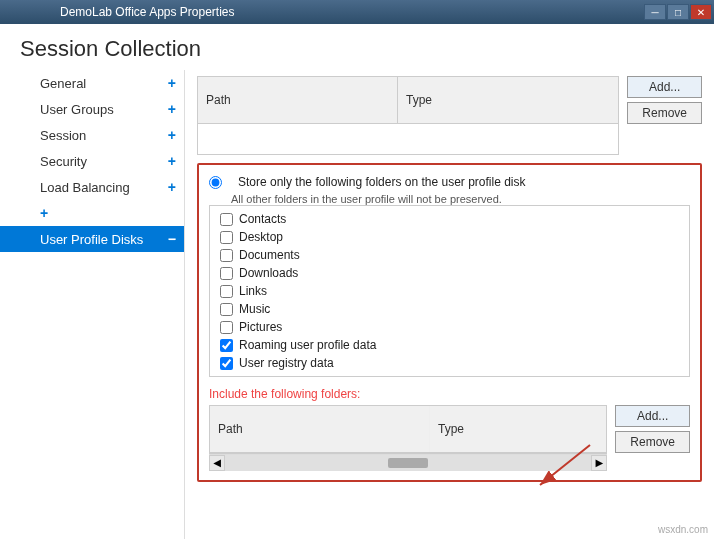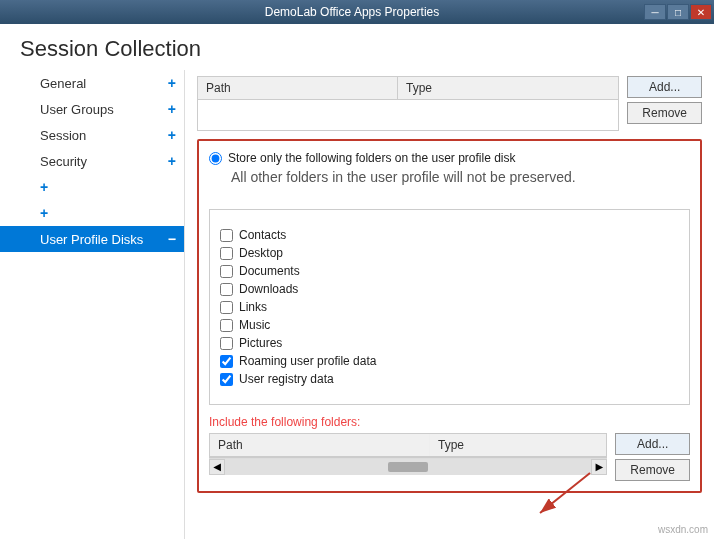--- a/index.html
+++ b/index.html
@@ -19,21 +19,21 @@
       text-align: center;
       padding: 4px 0;
       font-size: 12px;
       display: flex;
       align-items: center;
       justify-content: space-between;
       height: 24px;
     }
     .title-bar-text {
       flex: 1;
-      text-align: center;
+      text-align: left;
     }
     .title-bar-buttons {
       display: flex;
       gap: 1px;
       padding-right: 2px;
     }
     .title-btn {
       width: 22px;
       height: 16px;
       background: #5a7a9a;
@@ -131,21 +131,21 @@
       flex: 1;
       border: 1px solid #ccc;
       background: white;
     }
     .table-header-row {
       display: flex;
       background: #f0f0f0;
       border-bottom: 1px solid #ccc;
     }
     .table-header-cell {
-      padding: 4px 8px;
+      padding: 16px 8px;
       font-size: 12px;
       color: #333;
       border-right: 1px solid #ccc;
     }
     .table-header-cell:last-child { border-right: none; }
     .col-path { width: 200px; }
     .col-type { width: 140px; }
     .table-body {
       min-height: 30px;
       background: white;
@@ -172,39 +172,39 @@
       border: 2px solid #c0392b;
       border-radius: 2px;
       padding: 10px;
       margin-bottom: 8px;
     }
 
     
     .radio-row {
       display: flex;
       align-items: center;
-      gap: 6px;
+      gap: 16px;
       margin-bottom: 4px;
     }
     .radio-label {
       font-size: 12px;
       color: #222;
     }
     .info-text {
-      font-size: 14px;
+      font-size: 11px;
       color: #555;
       margin-left: 22px;
-      margin-bottom: 24px;
+      margin-bottom: 0;
     }
 
     
     .checkbox-list {
       border: 1px solid #ccc;
       background: white;
-      padding: 16px 0;
+      padding: 4px 0;
       margin-bottom: 10px;
     }
     .checkbox-item {
       display: flex;
       align-items: center;
       gap: 6px;
       padding: 2px 10px;
     }
     .checkbox-item input[type="checkbox"] {
       margin: 0;
@@ -328,20 +328,21 @@
       </div>
       <div class="sidebar-item">
         <span class="sidebar-item-label">Session</span>
         <span class="sidebar-plus">+</span>
       </div>
       <div class="sidebar-item">
         <span class="sidebar-item-label">Security</span>
         <span class="sidebar-plus">+</span>
       </div>
       <div class="sidebar-item">
+        <span class="sidebar-item-label">Load Balancing</span>
         <span class="sidebar-plus">+</span>
       </div>
       <div class="sidebar-item">
         <span class="sidebar-plus">+</span>
       </div>
       <div class="sidebar-item active">
         <span class="sidebar-item-label">User Profile Disks</span>
         <span class="sidebar-minus">−</span>
       </div>
     </div>

